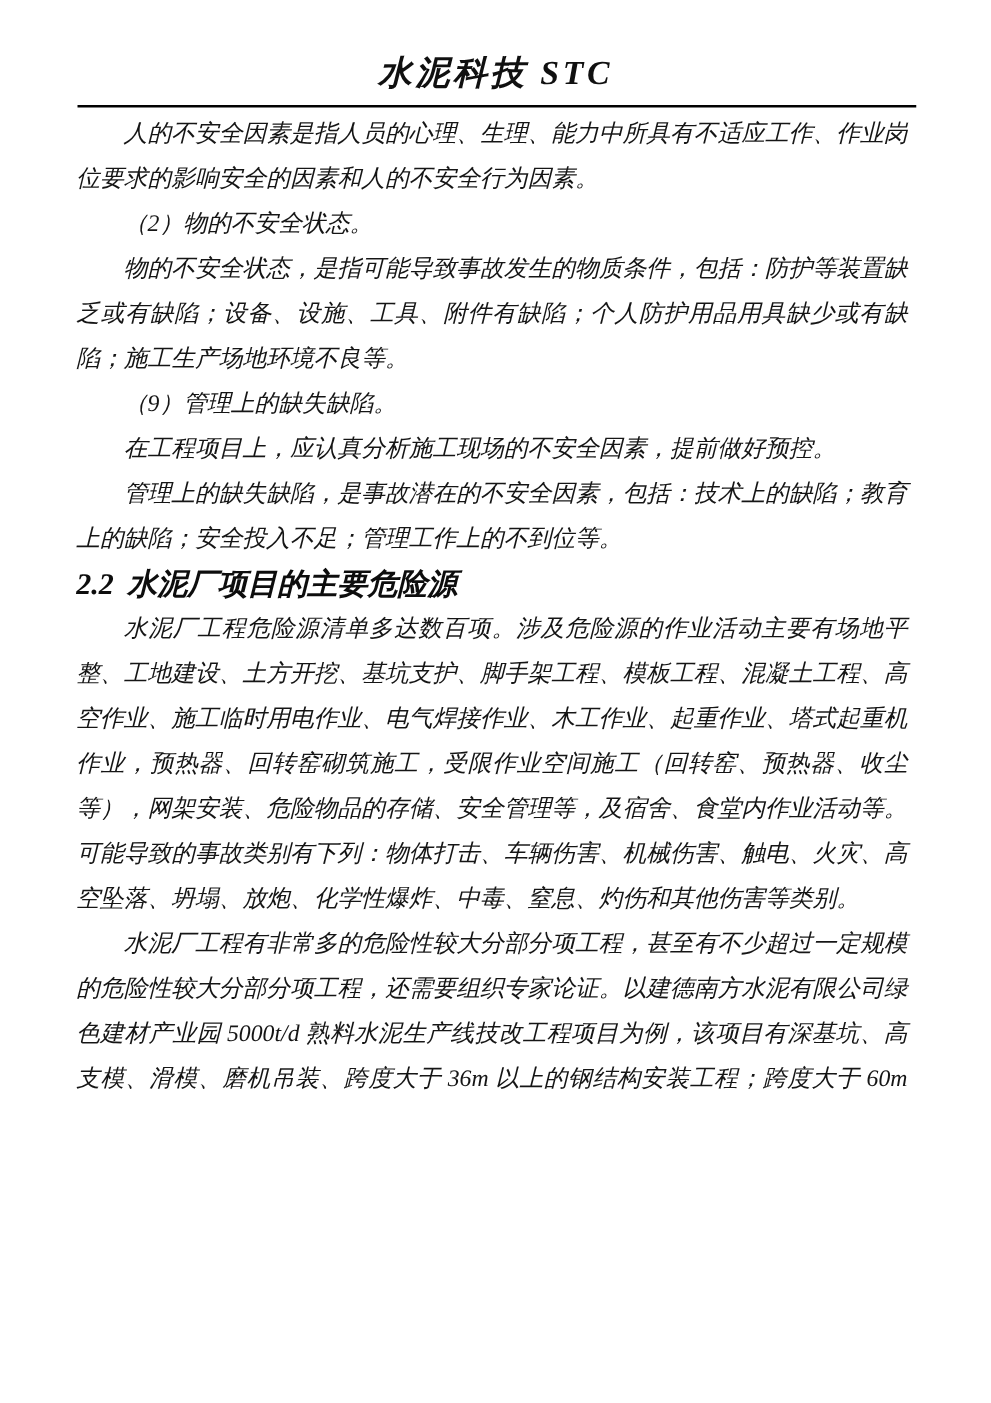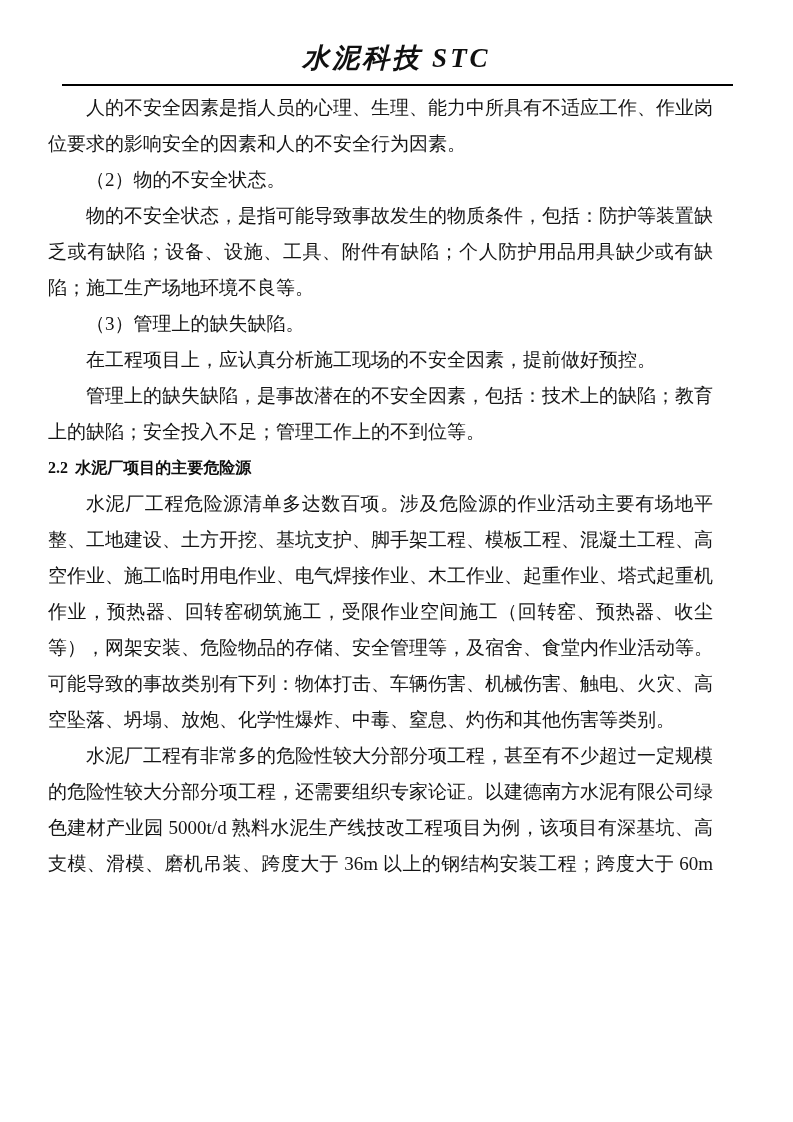--- a/index.html
+++ b/index.html
@@ -32,34 +32,35 @@
     position: absolute;
     top: 84px;
     left: 62px;
     width: 671px;
     height: 2px;
     background: #000000;
   }
   .body-block {
     position: absolute;
     top: 90px;
-    left: 48px;
+    left: 61px;
     width: 665px;
     font-size: 19px;
     line-height: 36px;
     text-align: justify;
     text-justify: inter-character;
     color: #151515;
+    font-style: italic;
   }
   .para {
     text-indent: 2em;
     margin: 0;
   }
   .sec-heading {
-    font-size: 16px;
+    font-size: 24px;
     font-weight: bold;
     line-height: 36px;
     margin: 0;
     text-align: left;
     color: #0d0d0d;
   }
   .sec-heading .sec-num { margin-right: 0.45em; }
   .chapter-heading {
     font-size: 22px;
     font-weight: bold;
@@ -106,21 +107,21 @@
   <div class="header-rule"></div>
 
   <div class="body-block">
 
     <p class="para">人的不安全因素是指人员的心理、生理、能力中所具有不适应工作、作业岗位要求的影响安全的因素和人的不安全行为因素。</p>
 
     <p class="para">（2）物的不安全状态。</p>
 
     <p class="para">物的不安全状态，是指可能导致事故发生的物质条件，包括：防护等装置缺乏或有缺陷；设备、设施、工具、附件有缺陷；个人防护用品用具缺少或有缺陷；施工生产场地环境不良等。</p>
 
-    <p class="para">（3）管理上的缺失缺陷。</p>
+    <p class="para">（9）管理上的缺失缺陷。</p>
 
     <p class="para">在工程项目上，应认真分析施工现场的不安全因素，提前做好预控。</p>
 
     <p class="para">管理上的缺失缺陷，是事故潜在的不安全因素，包括：技术上的缺陷；教育上的缺陷；安全投入不足；管理工作上的不到位等。</p>
 
     <h2 class="sec-heading">
       <span class="sec-num">2.2</span><span>水泥厂项目的主要危险源</span>
     </h2>
 
     <p class="para">水泥厂工程危险源清单多达数百项。涉及危险源的作业活动主要有场地平整、工地建设、土方开挖、基坑支护、脚手架工程、模板工程、混凝土工程、高空作业、施工临时用电作业、电气焊接作业、木工作业、起重作业、塔式起重机作业，预热器、回转窑砌筑施工，受限作业空间施工（回转窑、预热器、收尘等），网架安装、危险物品的存储、安全管理等，及宿舍、食堂内作业活动等。可能导致的事故类别有下列：物体打击、车辆伤害、机械伤害、触电、火灾、高空坠落、坍塌、放炮、化学性爆炸、中毒、窒息、灼伤和其他伤害等类别。</p>

